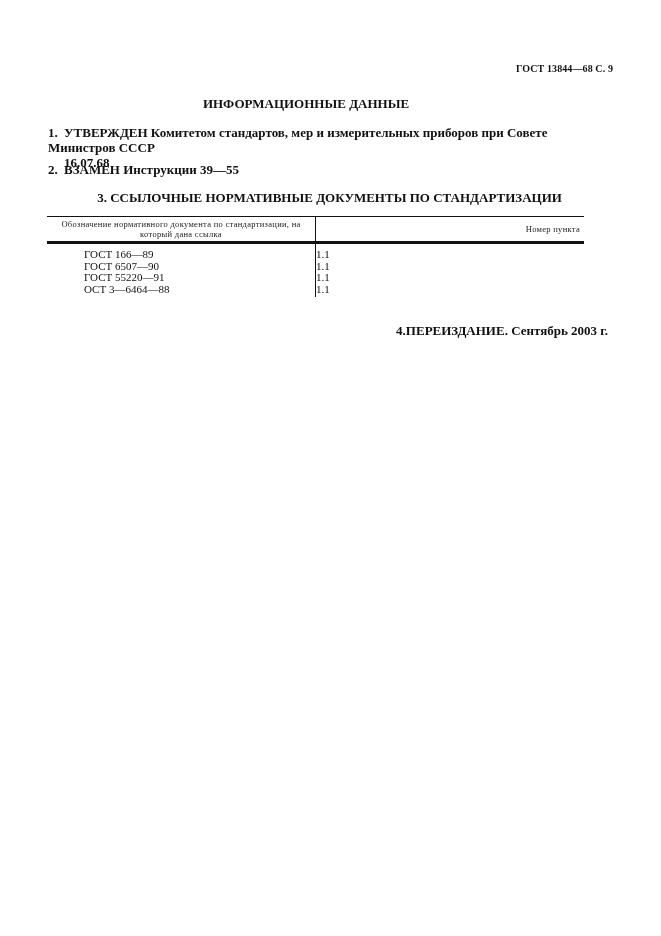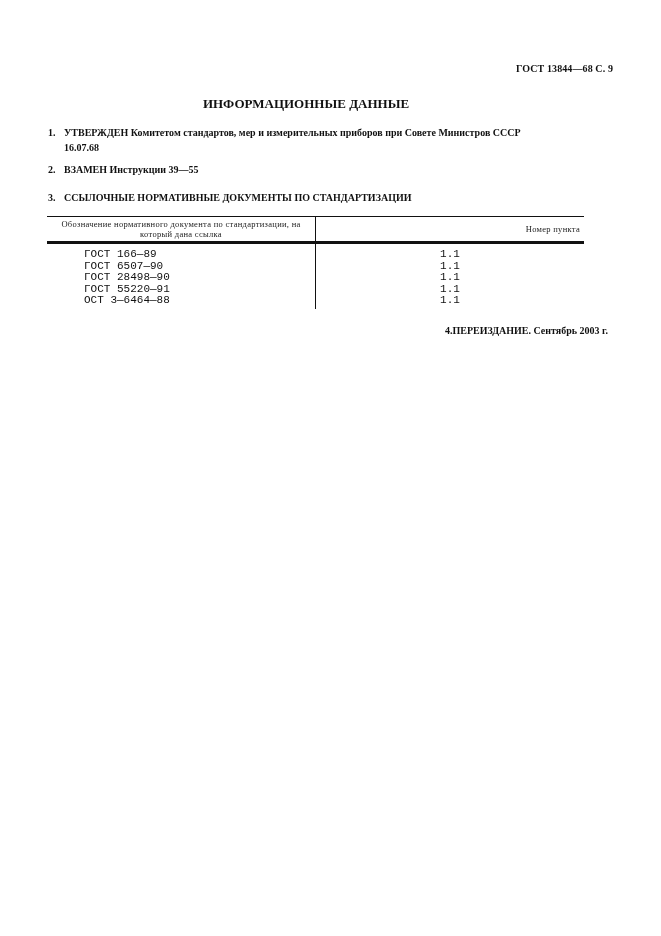--- a/index.html
+++ b/index.html
@@ -28,36 +28,36 @@
       top: 96px;
       left: 0;
       width: 612px;
       text-align: center;
       font-size: 13px;
       font-weight: bold;
     }
     .item {
       position: absolute;
       left: 48px;
-      font-size: 10px;
+      font-size: 13px;
       font-weight: bold;
       line-height: 15px;
       width: 560px;
     }
     .item .num {
       display: inline-block;
       width: 16px;
     }
     .item .cont {
       display: block;
       padding-left: 16px;
     }
     .item-1 { top: 125px; }
     .item-2 { top: 162px; }
-    .item-3 { top: 190px; }
+    .item-3 { top: 190px; text-align: center; }
     .item-4 { top: 323px; text-align: right; }
 
     .ref-table {
       position: absolute;
       left: 47px;
       top: 216px;
       width: 537px;
       border-collapse: collapse;
     }
     .ref-table .head-row {
@@ -80,28 +80,27 @@
       text-align: center;
     }
     .ref-table th.col2 {
       text-align: right;
     }
     .ref-table td {
       font-size: 11px;
       line-height: 11.5px;
       padding: 0;
       height: 11.5px;
-      font-family: Liberation Mono, monospace;
     }
     .ref-table td.doc {
       border-right: 1px solid #111;
       padding-left: 37px;
     }
     .ref-table td.pt {
-      text-align: center;
+      text-align: left;
       padding-left: 0;
     }
     .ref-table tr.first td { padding-top: 5px; }
     .ref-table tr.last td { padding-bottom: 2px; }
   </style>
 </head>
 <body>
 
 <div class="page-header">ГОСТ 13844—68 С. 9</div>
 
@@ -130,24 +129,20 @@
   <tbody>
     <tr class="first">
       <td class="doc">ГОСТ  166—89</td>
       <td class="pt">1.1</td>
     </tr>
     <tr>
       <td class="doc">ГОСТ  6507—90</td>
       <td class="pt">1.1</td>
     </tr>
     <tr>
-      <td class="doc">ГОСТ  28498—90</td>
-      <td class="pt">1.1</td>
-    </tr>
-    <tr>
       <td class="doc">ГОСТ  55220—91</td>
       <td class="pt">1.1</td>
     </tr>
     <tr class="last">
       <td class="doc">ОСТ  3—6464—88</td>
       <td class="pt">1.1</td>
     </tr>
   </tbody>
 </table>
 

